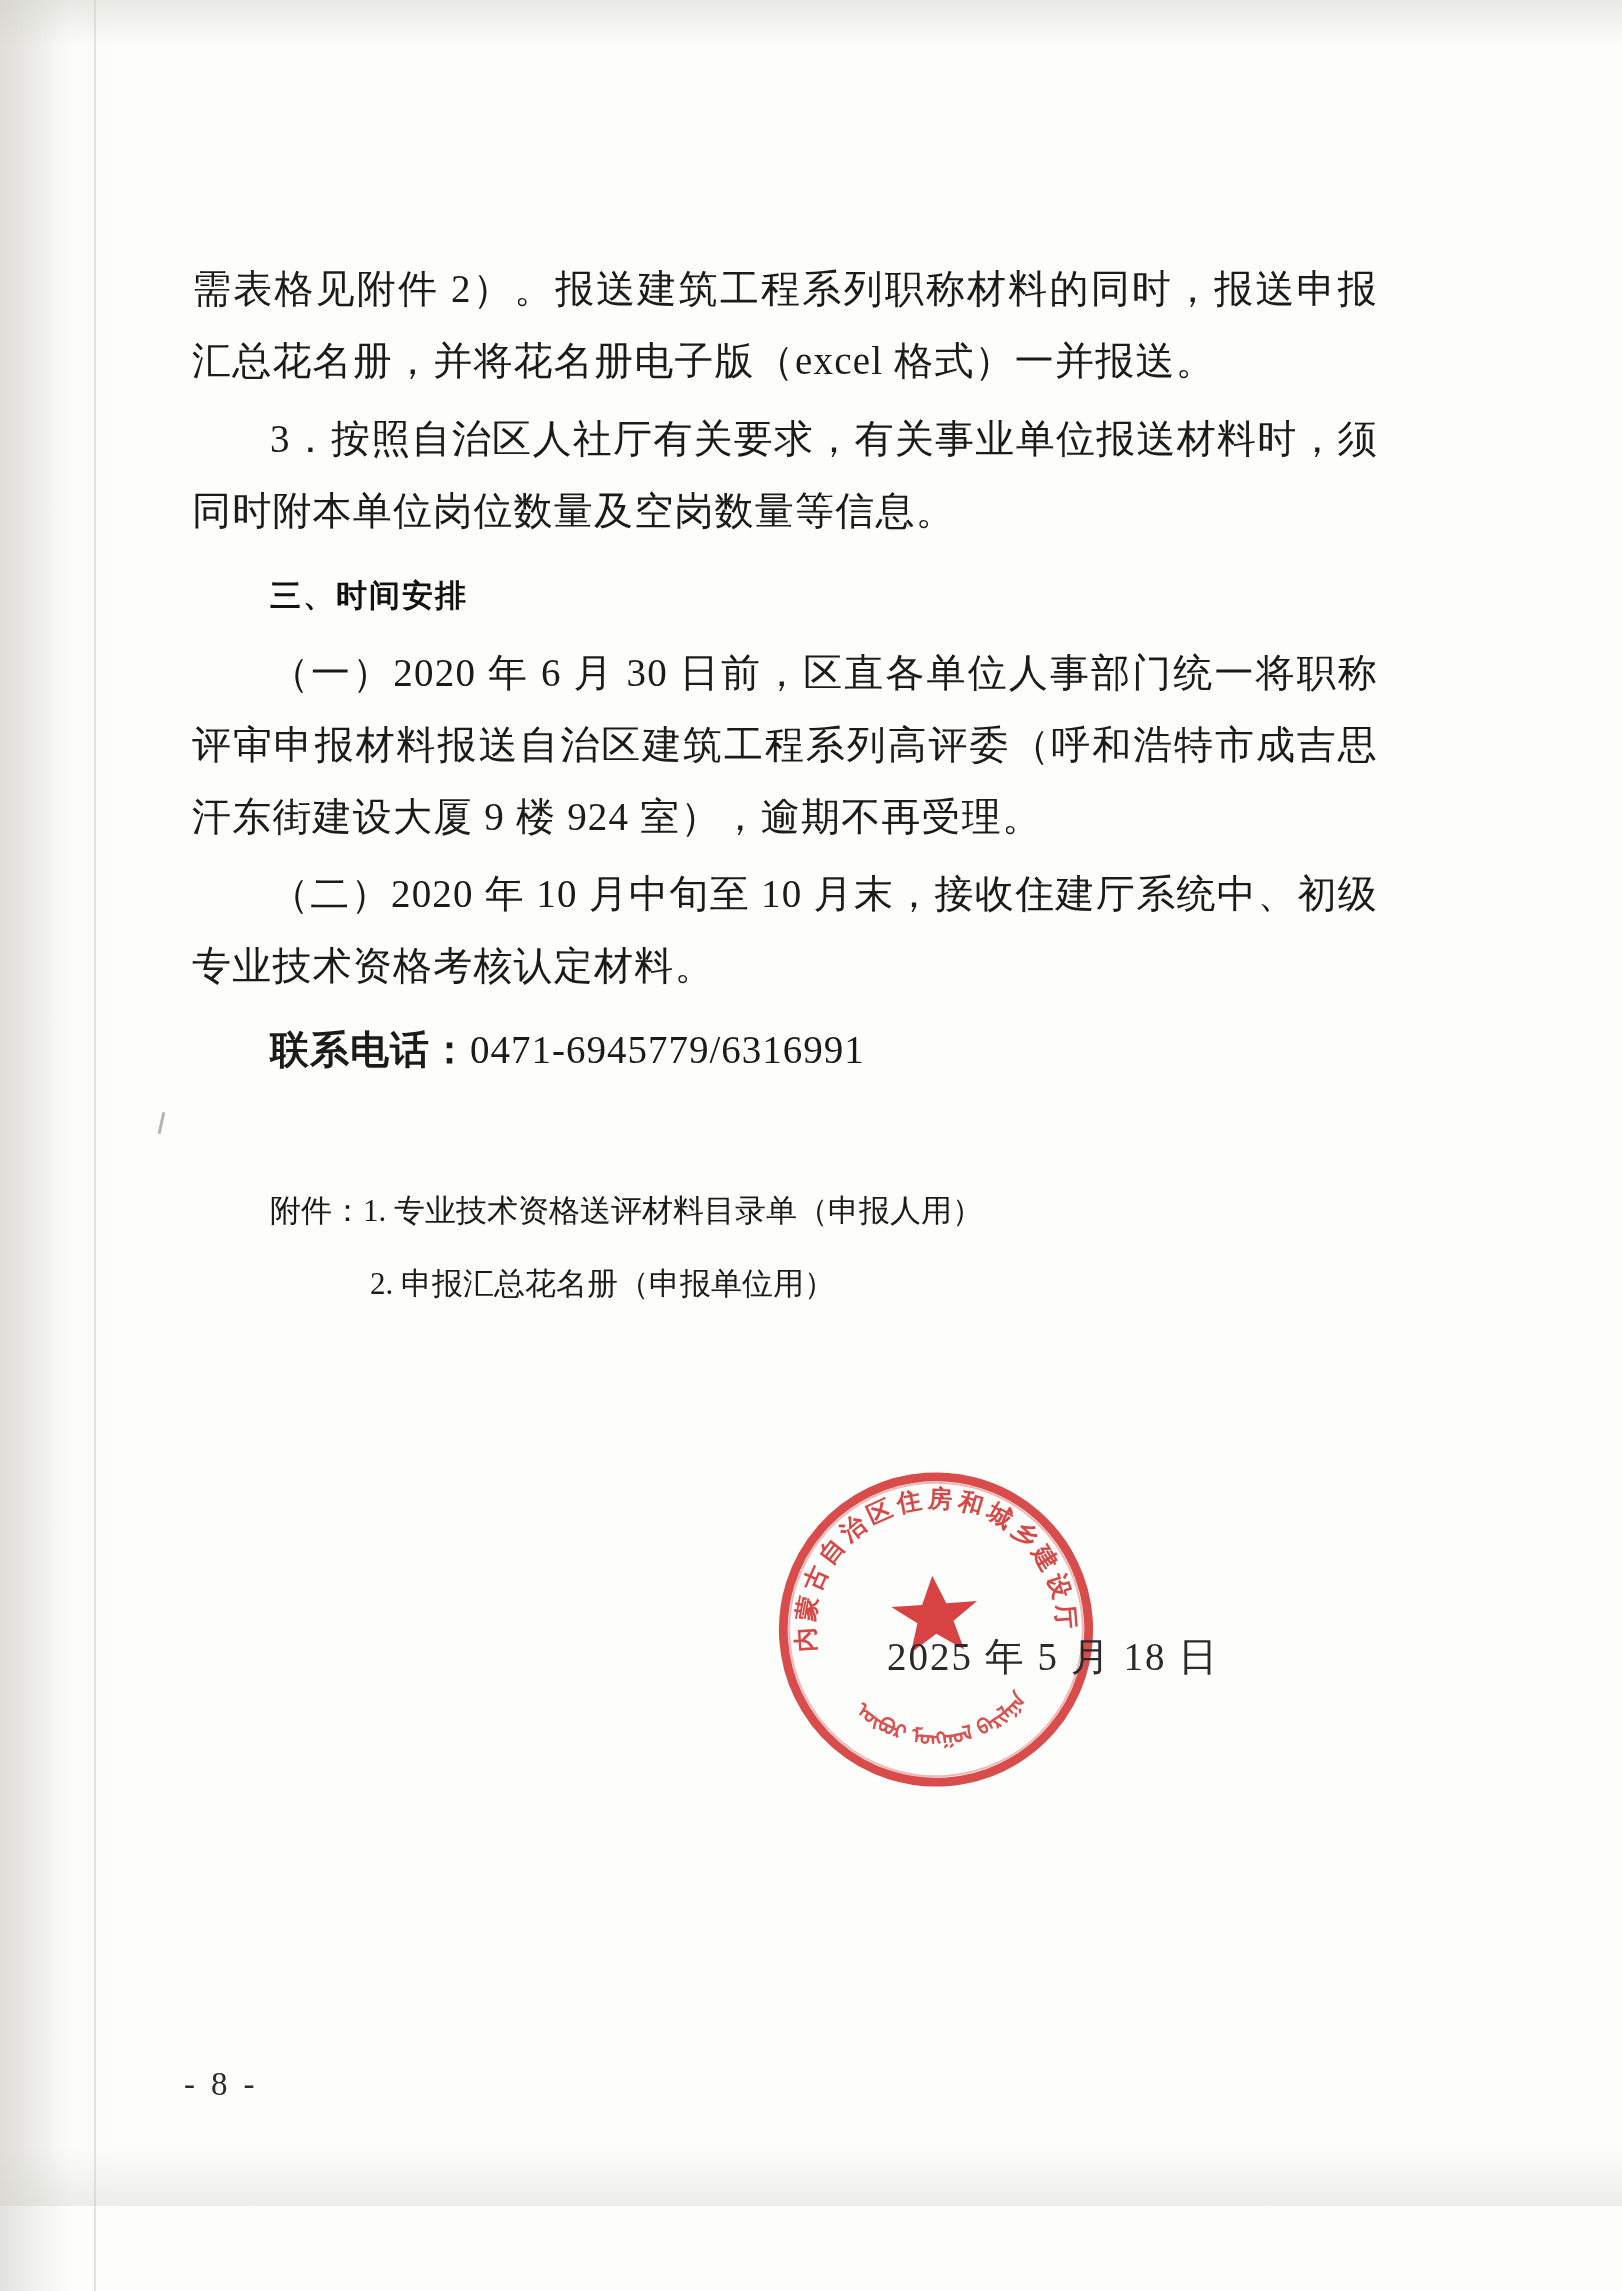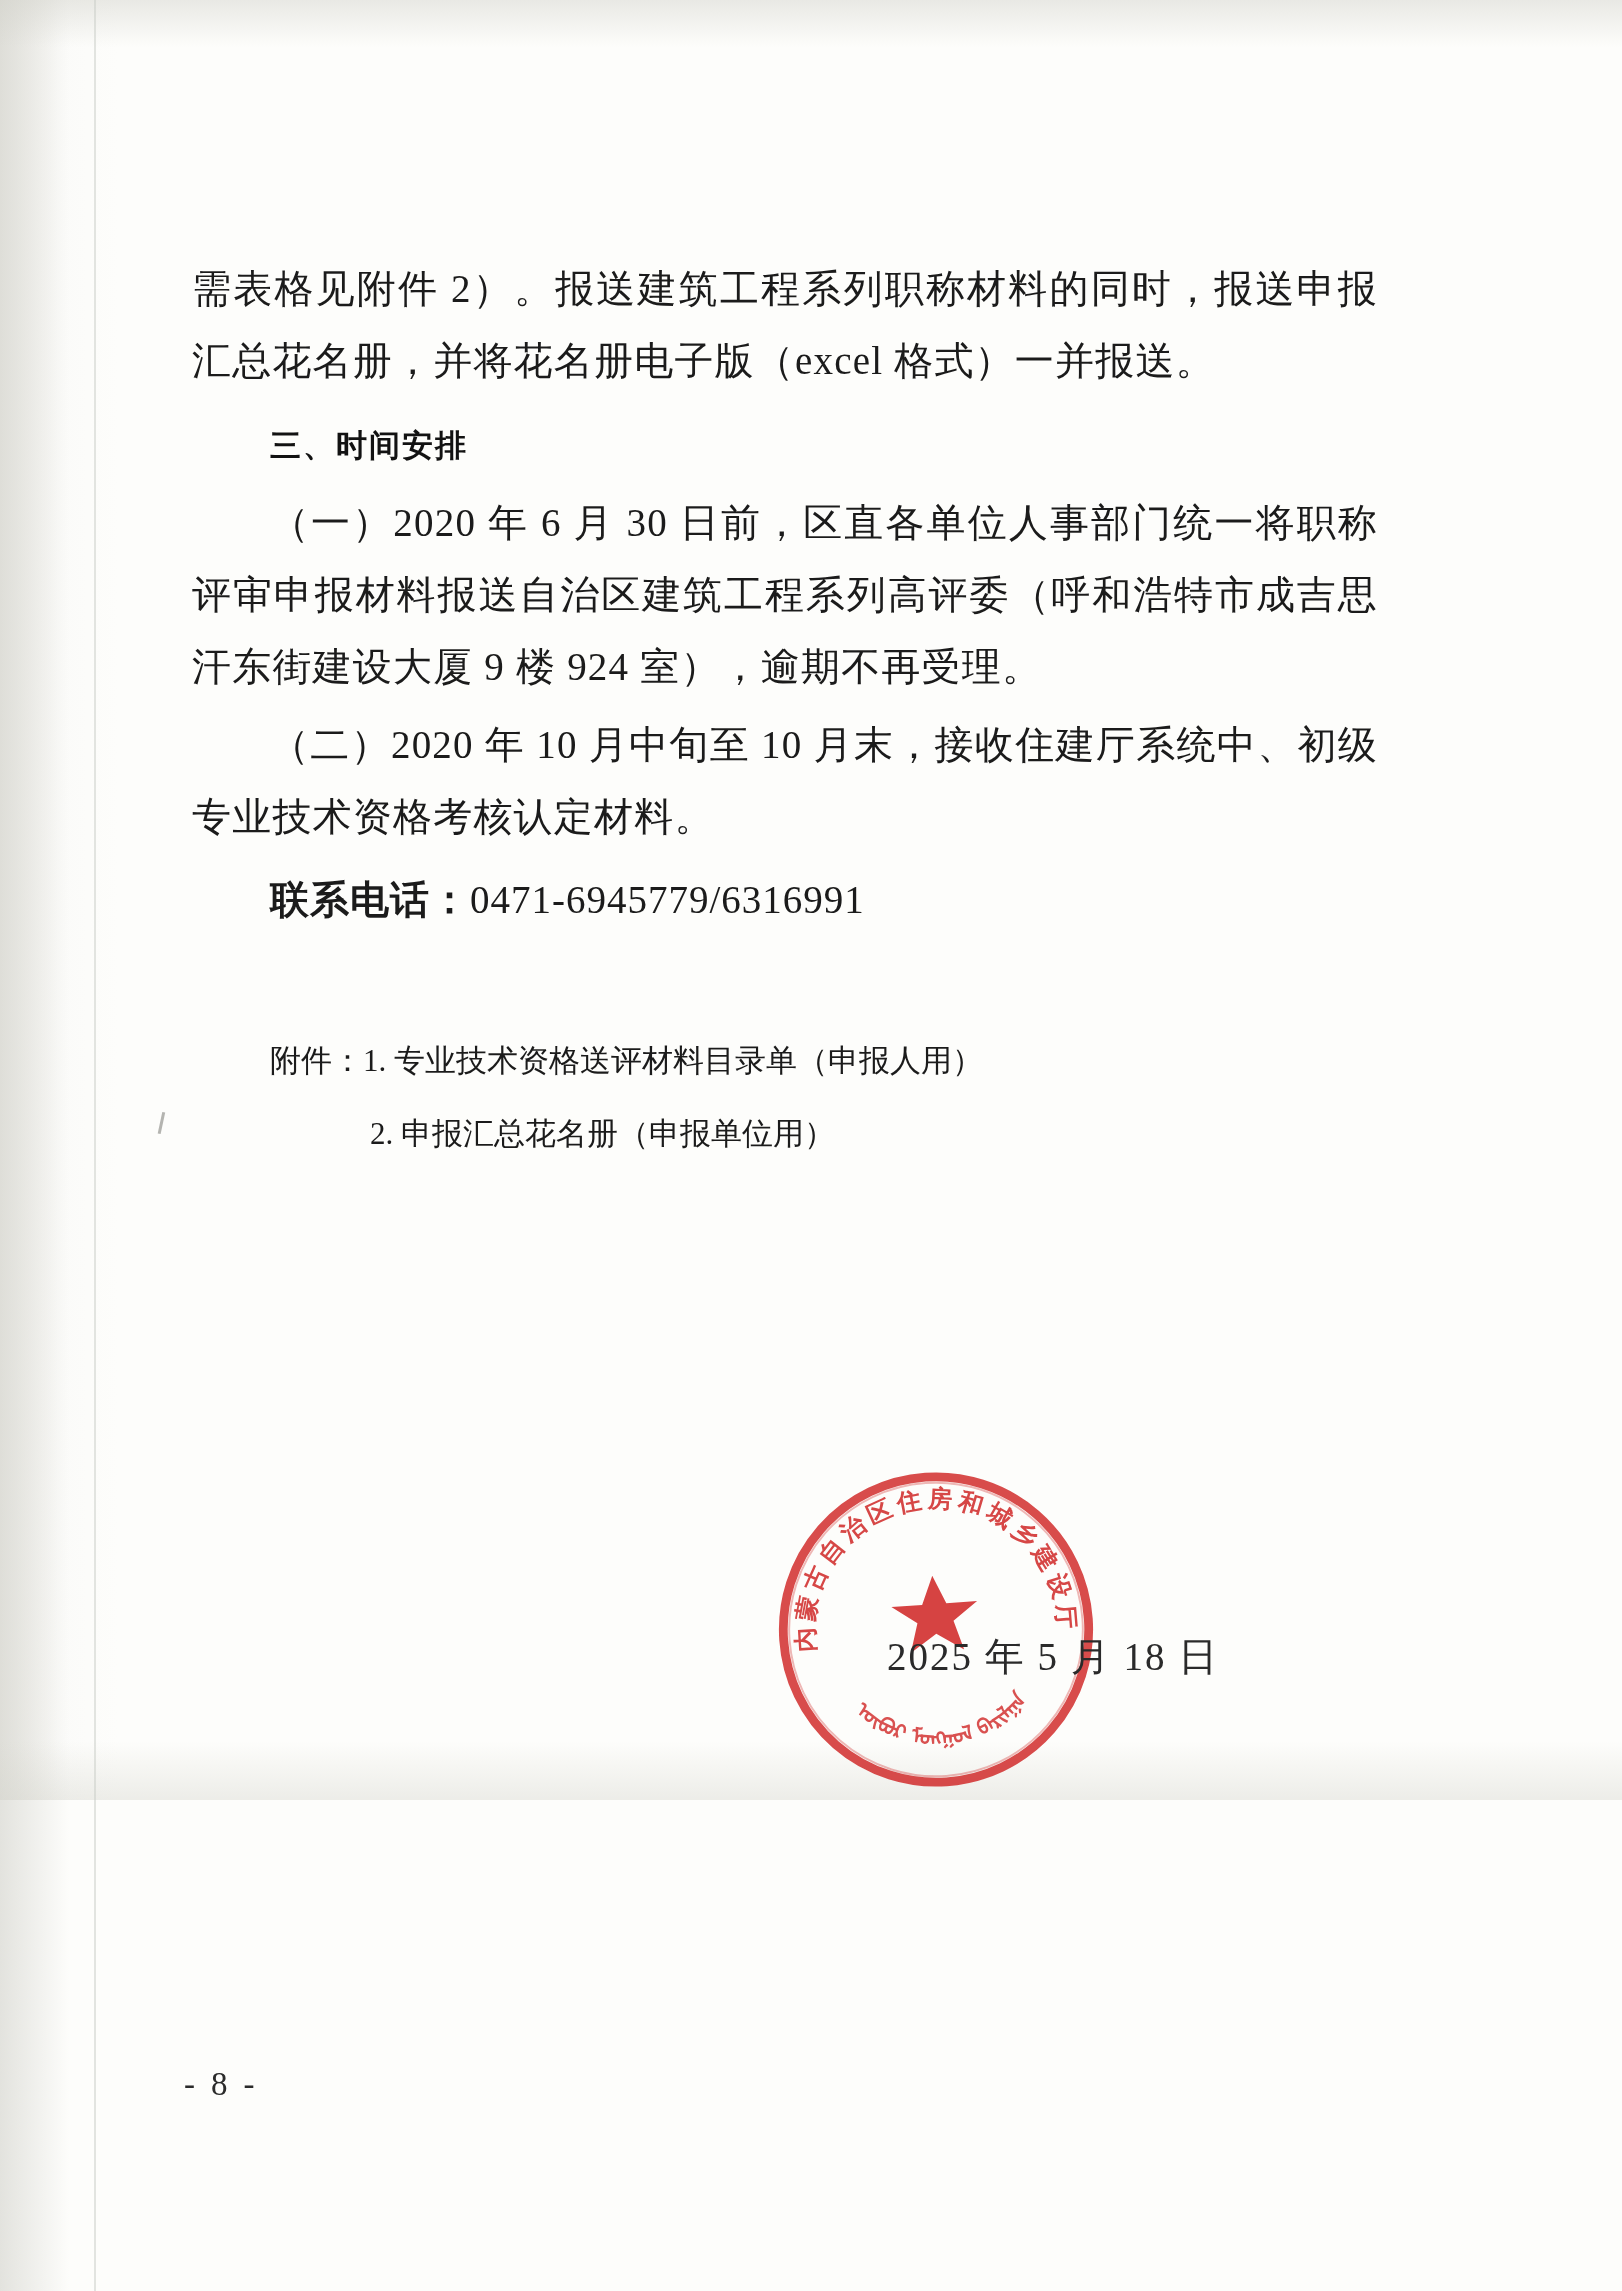--- a/index.html
+++ b/index.html
@@ -9,21 +9,21 @@
   body {
     width: 1622px;
     height: 2292px;
     background: #fdfdfb;
     font-family: "Liberation Serif", serif;
     overflow: hidden;
   }
   .page {
     position: relative;
     width: 1622px;
-    height: 1800px;
+    height: 2206px;
     background:
       linear-gradient(to right, #f3f2ee 0px, #fbfbf9 59px, #fdfdfb 118px),
       #fdfdfb;
   }
   
   .scan-shade-left {
     position: absolute;
     left: 0; top: 0;
     width: 69px; height: 2292px;
     background: linear-gradient(to right, rgba(205,205,198,0.55), rgba(253,253,251,0));
@@ -149,20 +149,21 @@
   <div class="scan-shade-left"></div>
   <div class="scan-shade-top"></div>
   <div class="scan-shade-bottom"></div>
   <div class="scan-fold"></div>
   <div class="tick"></div>
 
   <div class="body-text">
 
     <p class="">需表格见附件 2）。报送建筑工程系列职称材料的同时，报送申报汇总花名册，并将花名册电子版（excel 格式）一并报送。</p>
 
+    <p class="indent">3．按照自治区人社厅有关要求，有关事业单位报送材料时，须同时附本单位岗位数量及空岗数量等信息。</p>
 
     <div class="section-head">三、时间安排</div>
 
     <p class="indent">（一）2020 年 6 月 30 日前，区直各单位人事部门统一将职称评审申报材料报送自治区建筑工程系列高评委（呼和浩特市成吉思汗东街建设大厦 9 楼 924 室），逾期不再受理。</p>
 
     <p class="indent">（二）2020 年 10 月中旬至 10 月末，接收住建厅系统中、初级专业技术资格考核认定材料。</p>
 
     <div class="contact">
       <span class="label">联系电话：</span><span>0471-6945779/6316991</span>
     </div>

